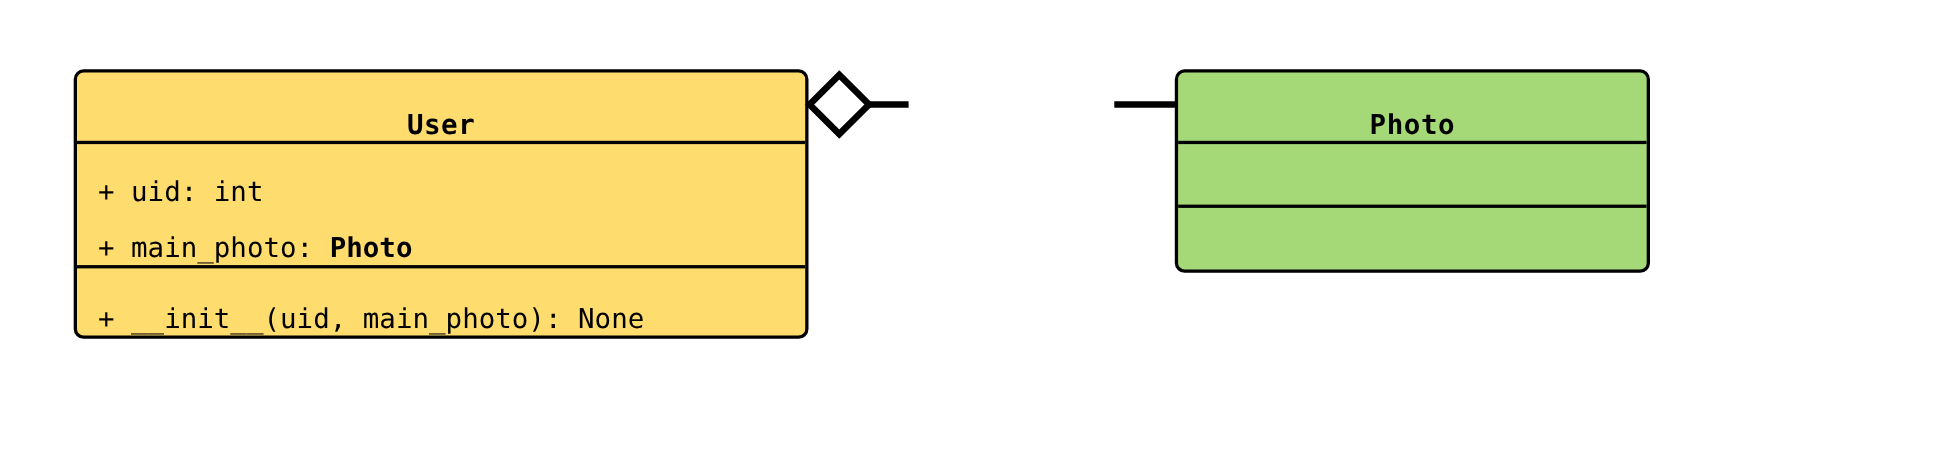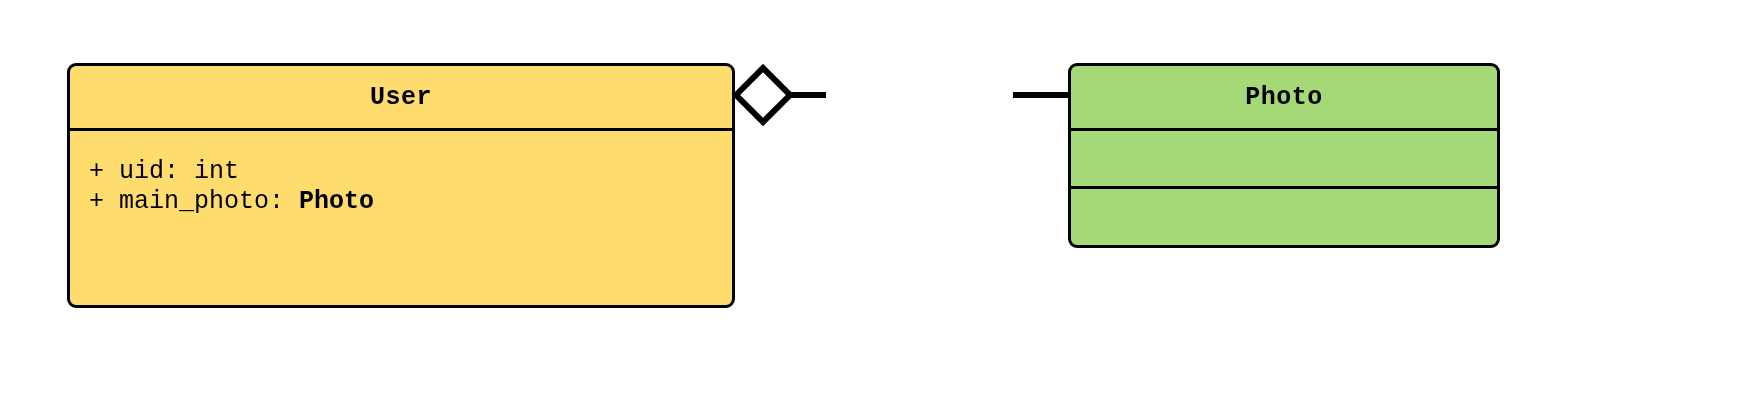--- a/index.html
+++ b/index.html
@@ -30,26 +30,26 @@
     border-radius: 9px;
     overflow: hidden;
     display: flex;
     flex-direction: column;
   }
 
   .uml-compartment {
     box-sizing: border-box;
     display: flex;
     flex-direction: column;
-    justify-content: center;
-    font-family: Liberation Mono, monospace;
+    justify-content: flex-end;
   }
 
   .uml-compartment + .uml-compartment {
     border-top: 3px solid #000000;
+    gap: 20px;
   }
 
   .uml-title {
     text-align: center;
     font-weight: bold;
     font-size: 25px;
     color: #000000;
     letter-spacing: 0.5px;
   }
 
@@ -117,20 +117,23 @@
 
     <div class="uml-compartment" id="user-title-compartment">
       <div class="uml-title">User</div>
     </div>
 
     <div class="uml-compartment" id="user-attrs-compartment">
       <div class="uml-row">+ uid: int</div>
       <div class="uml-row"><span>+ main_photo: </span><b>Photo</b></div>
     </div>
 
+    <div class="uml-compartment" id="user-methods-compartment">
+      <div class="uml-row">+ __init__(uid, main_photo): None</div>
+    </div>
 
   </div>
 
   <svg id="assoc-edge" viewBox="0 0 345 70">
 
     <polygon points="6,33 33,6 60,33 33,60" fill="#ffffff" stroke="#000000" stroke-width="6" stroke-linejoin="miter"></polygon>
 
     <line x1="60" y1="33" x2="96" y2="33" stroke="#000000" stroke-width="6" stroke-linecap="butt"></line>
 
     <line x1="283" y1="33" x2="341" y2="33" stroke="#000000" stroke-width="6" stroke-linecap="butt"></line>

